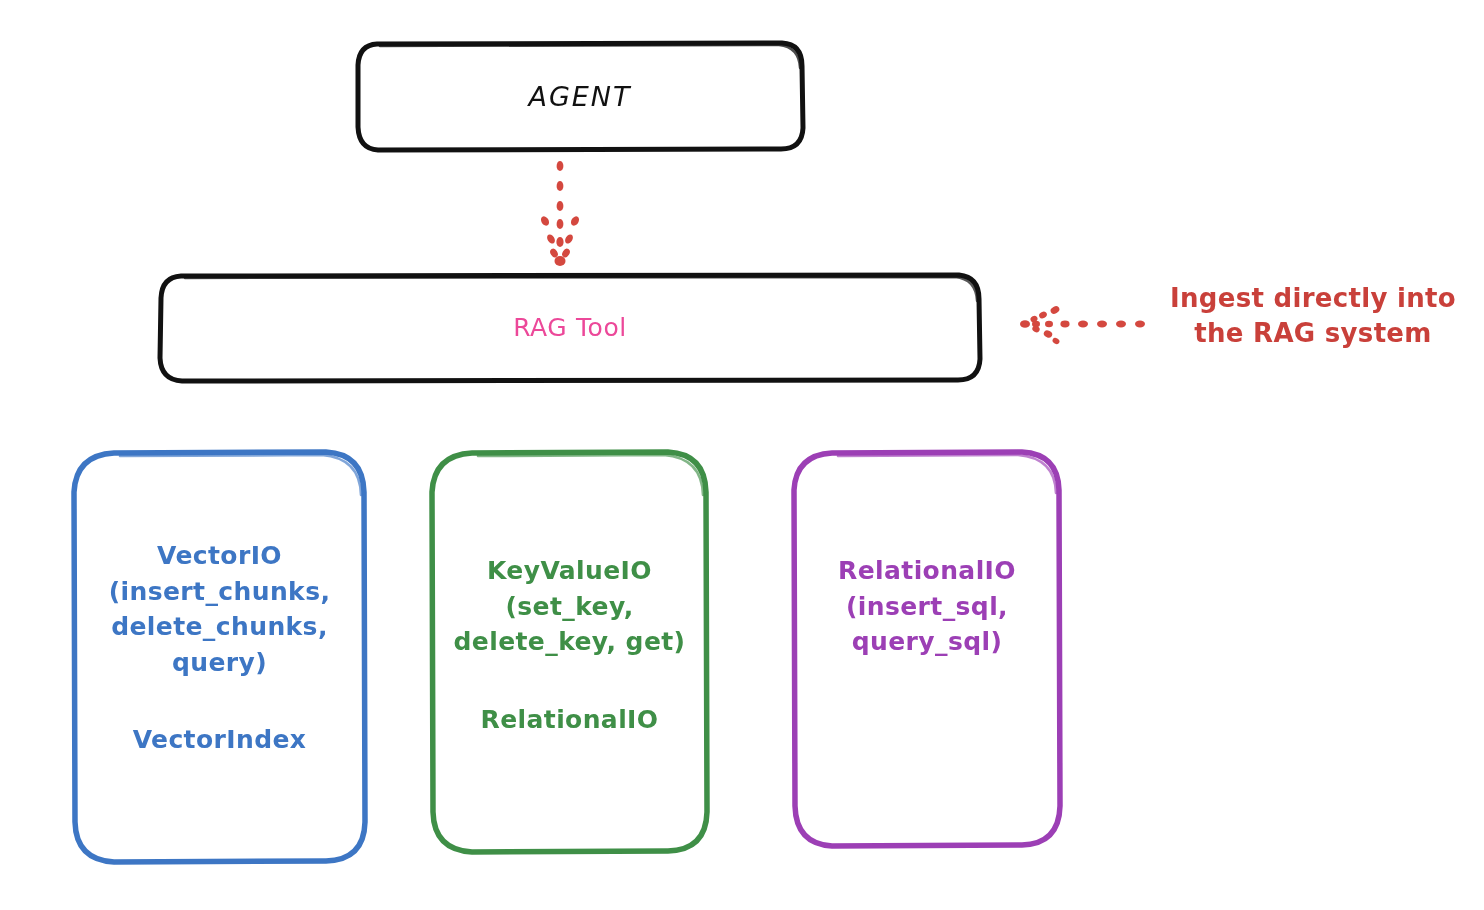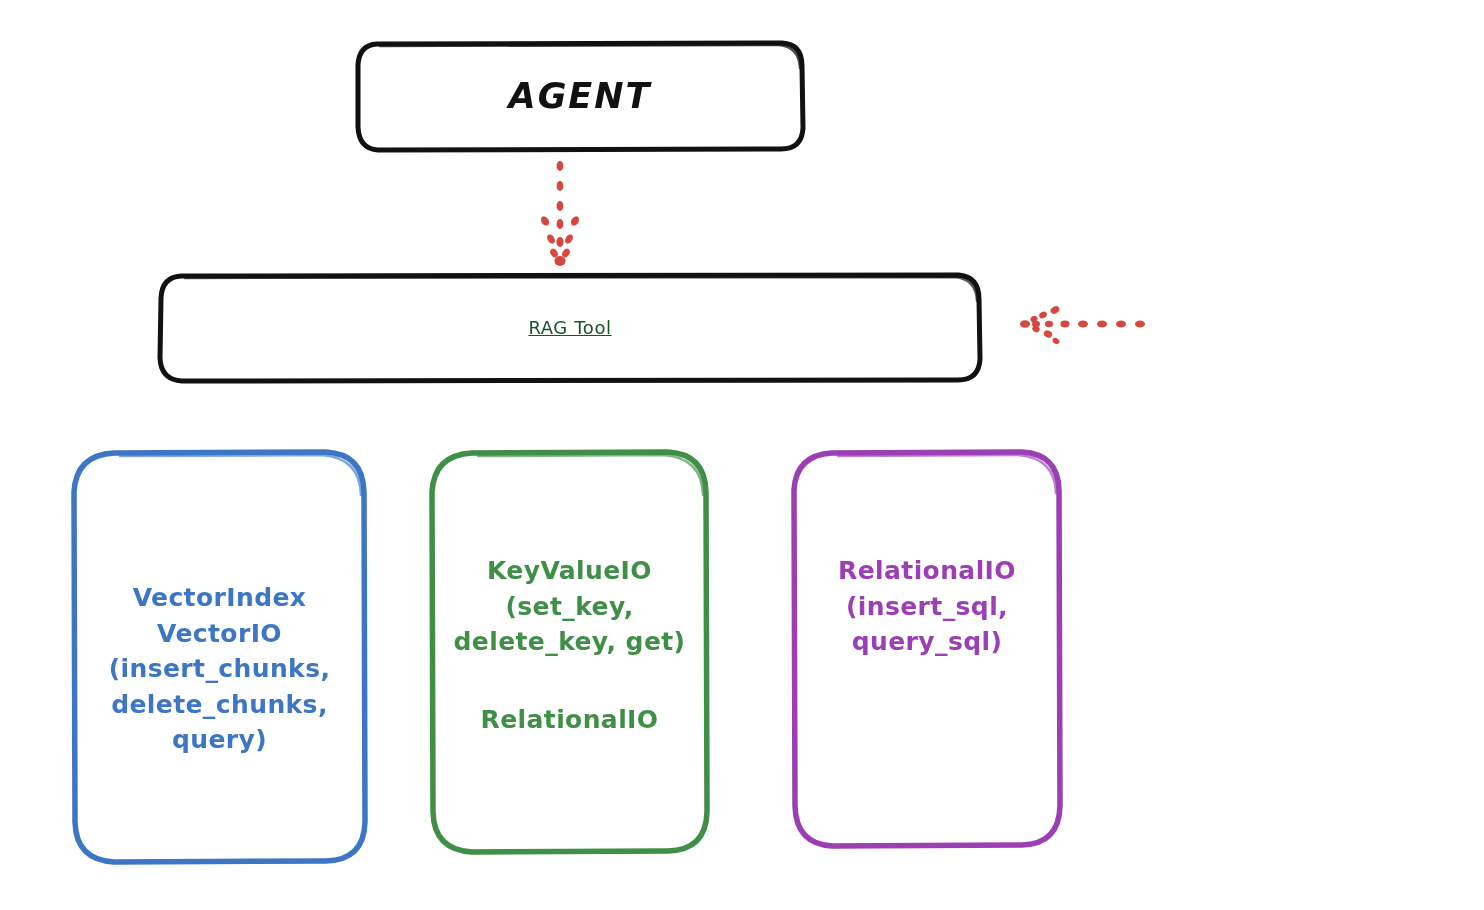--- a/index.html
+++ b/index.html
@@ -50,39 +50,38 @@
   
   #agent-box {
     left: 355px;
     top: 40px;
     width: 450px;
     height: 113px;
   }
   #agent-box .node-label {
     font-family: "DejaVu Sans", sans-serif;
     font-style: italic;
-    font-weight: 700;
-    font-size: 35px;
+    font-weight: 400;
+    font-size: 27px;
     letter-spacing: 2px;
     color: #111111;
   }
 
   #ragtool-box {
     left: 157px;
     top: 272px;
     width: 826px;
     height: 112px;
   }
   #ragtool-box .node-label {
     font-family: "DejaVu Sans", sans-serif;
-    font-size: 18px;
+    font-size: 25px;
     font-weight: 500;
-    color: #14532d;
+    color: #ec4899;
     letter-spacing: 0.6px;
-    text-decoration: underline;
   }
 
   
   .provider {
     align-items: flex-start;
     justify-content: center;
   }
   .provider .node-label {
     font-size: 25px;
     font-weight: 600;
@@ -220,34 +219,36 @@
         <ellipse cx="37" cy="14" rx="4.6" ry="3.4" transform="rotate(-28 37 14)"></ellipse>
         <ellipse cx="25" cy="19" rx="4" ry="3.2" transform="rotate(-28 25 19)"></ellipse>
         <ellipse cx="16" cy="23" rx="3.6" ry="3" transform="rotate(-28 16 23)"></ellipse>
         <ellipse cx="30" cy="38" rx="4.4" ry="3.4" transform="rotate(28 30 38)"></ellipse>
         <ellipse cx="18" cy="33" rx="3.8" ry="3.1" transform="rotate(28 18 33)"></ellipse>
         <ellipse cx="38" cy="45" rx="3.6" ry="2.8" transform="rotate(28 38 45)"></ellipse>
       </g>
     </svg>
   </div>
 
+  <div id="ingest-note">Ingest directly into
+the RAG system</div>
 
   <div class="node provider" id="vectorio-box">
     <div class="sketch-border">
       <svg viewBox="0 0 299 418" preserveAspectRatio="none">
         <path d="M44,5 L256,4 Q293,6 294,44 L295,374 Q294,412 256,413 L44,414 Q6,412 5,374 L4,44 Q6,7 44,5 Z" fill="none" stroke="#3d76c4" stroke-width="5.5" stroke-linecap="round" stroke-linejoin="round"></path>
         <path d="M50,8 L252,7 Q290,10 291,47" fill="none" stroke="#3d76c4" stroke-width="2.6" stroke-linecap="round" opacity="0.65"></path>
       </svg>
     </div>
     <div class="node-inner">
-      <span class="node-label idx">VectorIndex</span>
       <span class="node-label">VectorIO
 (insert_chunks,
 delete_chunks,
 query)</span>
+      <span class="node-label idx">VectorIndex</span>
     </div>
   </div>
 
   <div class="node provider" id="keyvalueio-box">
     <div class="sketch-border">
       <svg viewBox="0 0 283 408" preserveAspectRatio="none">
         <path d="M44,5 L240,4 Q277,6 278,44 L279,364 Q278,402 240,403 L44,404 Q6,402 5,364 L4,44 Q6,7 44,5 Z" fill="none" stroke="#3f8f47" stroke-width="5.5" stroke-linecap="round" stroke-linejoin="round"></path>
         <path d="M50,8 L236,7 Q274,10 275,47" fill="none" stroke="#3f8f47" stroke-width="2.6" stroke-linecap="round" opacity="0.65"></path>
       </svg>
     </div>

